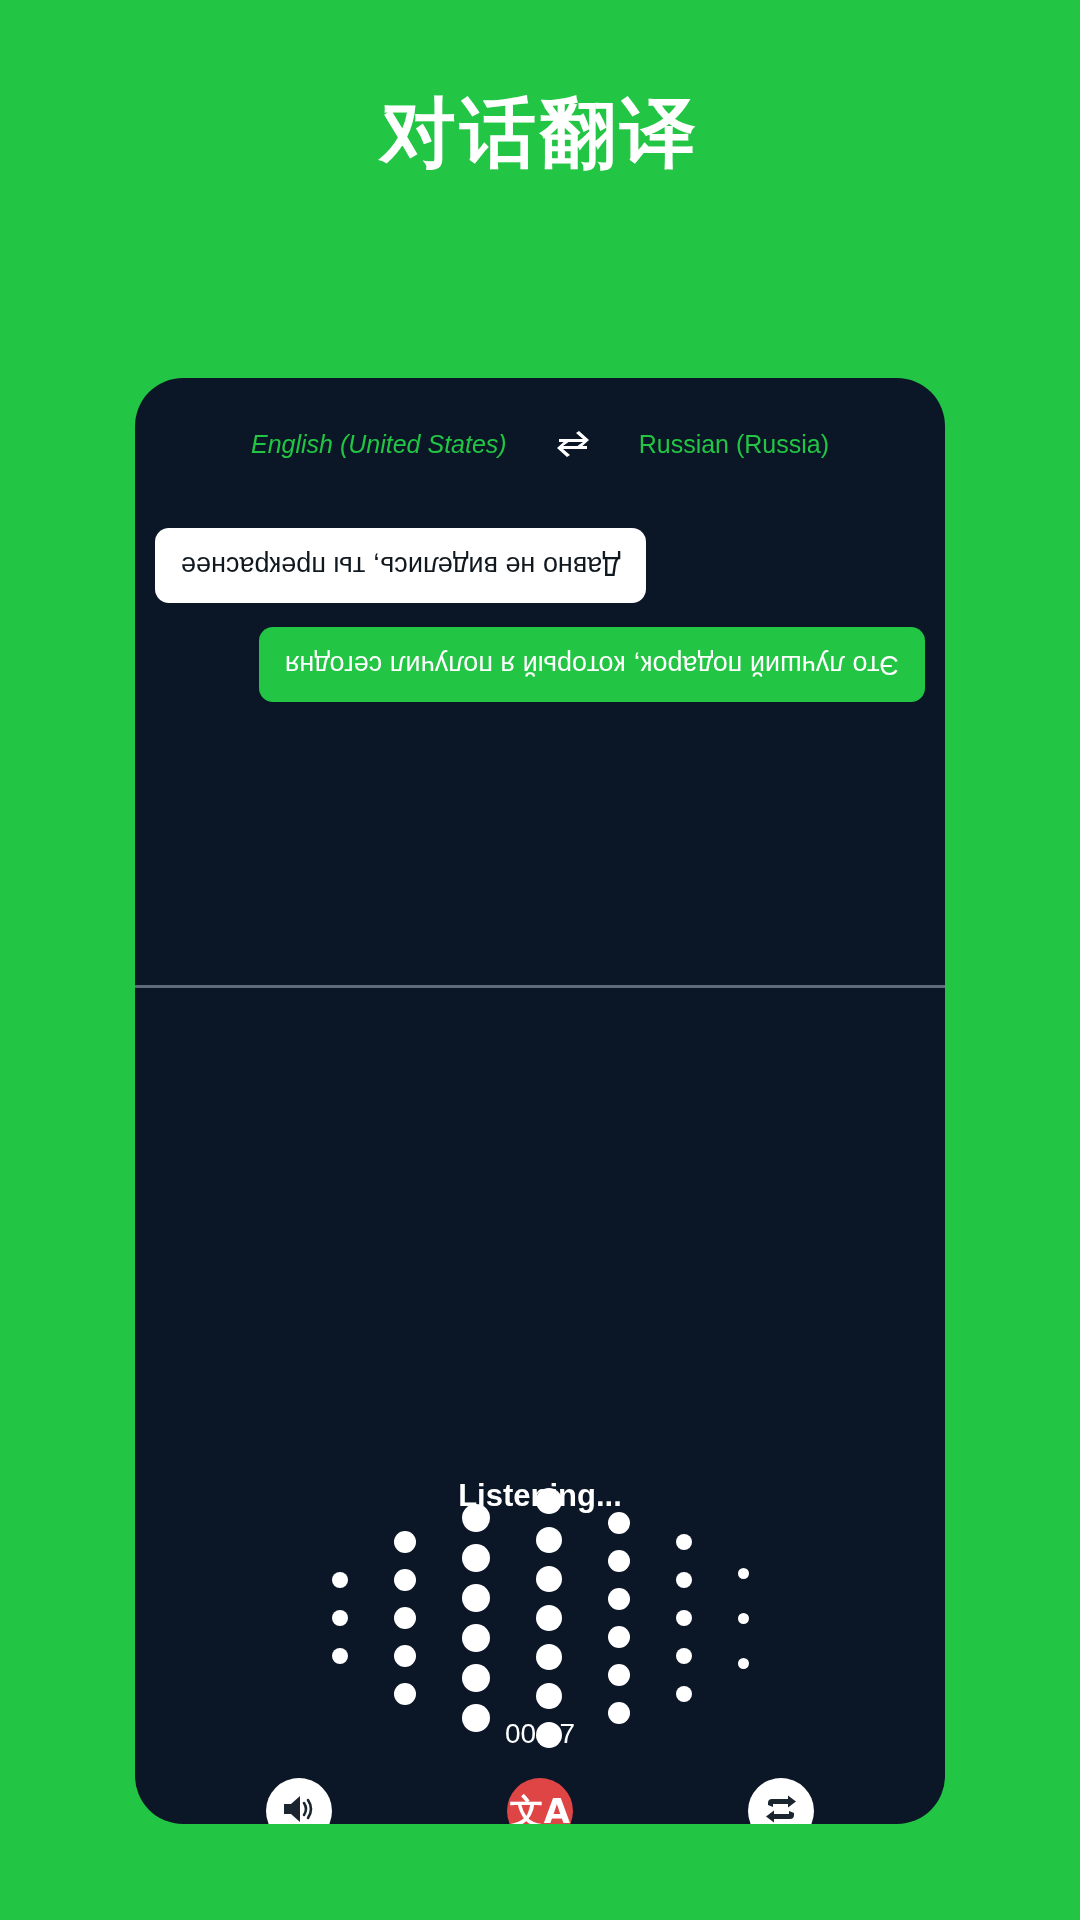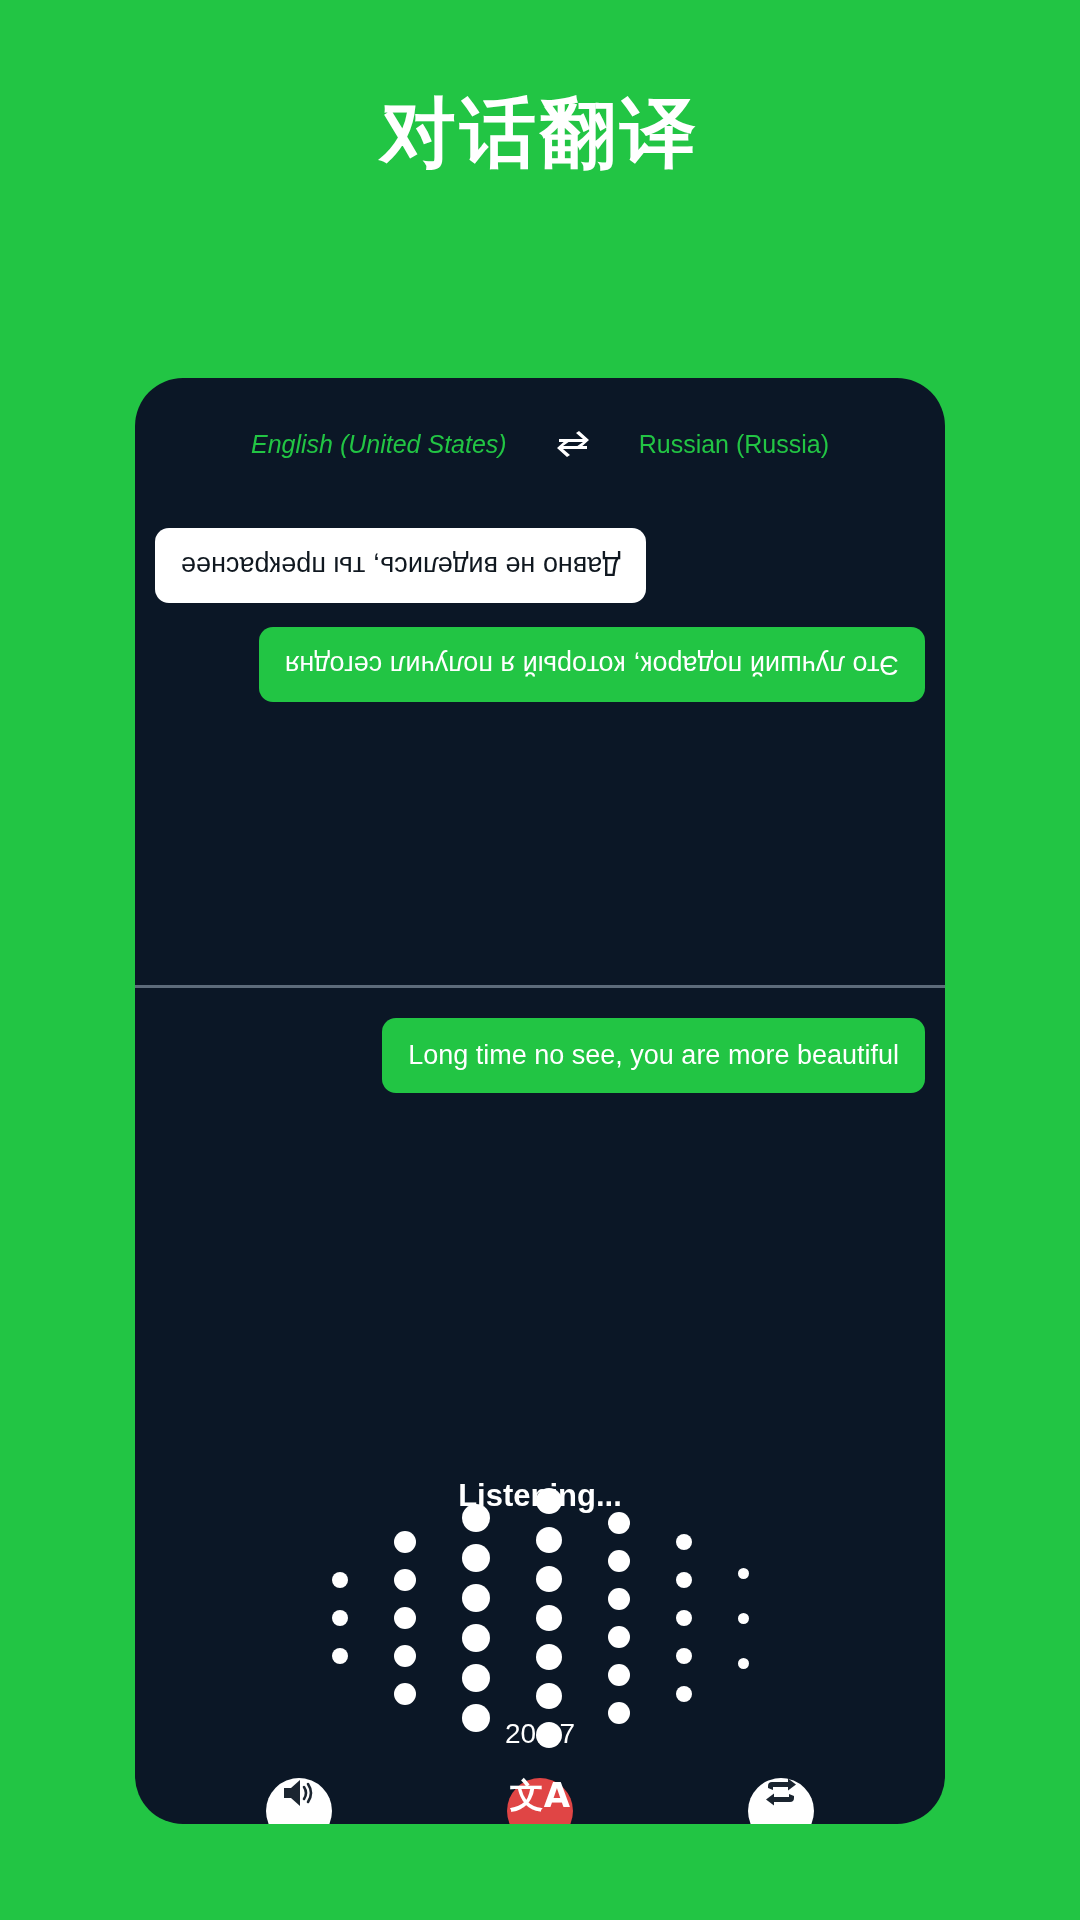--- a/index.html
+++ b/index.html
@@ -179,20 +179,21 @@
     display: flex;
     flex-direction: column;
     align-items: center;
     width: 200px;
   }
   .control-circle {
     width: 66px;
     height: 66px;
     border-radius: 50%;
     display: flex;
+    align-items: center;
     justify-content: center;
   }
   .control-circle.light { background: #ffffff; }
   .control-circle.danger { background: #e04545; }
   .quit-glyph {
     color: #ffffff;
     font-size: 34px;
     font-weight: 700;
     line-height: 1;
     font-family: "DejaVu Sans", sans-serif;
@@ -221,23 +222,20 @@
       <div class="bubble accent">Это лучший подарок, который я получил сегодня</div>
     </div>
     <div class="bubble-row right">
       <div class="bubble plain">Давно не виделись, ты прекраснее</div>
     </div>
   </div>
 
   <div class="divider"></div>
 
   <div class="conv-bottom">
-    <div class="bubble-row right">
-      <div class="bubble accent">Long time no see, you are more beautiful</div>
-    </div>
   </div>
 
   <div class="listening-label">Listening...</div>
 
   <div class="waveform">
       <div class="wave-col" style="gap: 22px;">
         <div class="wave-dot" style="width: 16px; height: 16px; background: rgb(255, 255, 255);"></div>
         <div class="wave-dot" style="width: 16px; height: 16px; background: rgb(255, 255, 255);"></div>
         <div class="wave-dot" style="width: 16px; height: 16px; background: rgb(255, 255, 255);"></div>
       </div>
@@ -280,21 +278,21 @@
         <div class="wave-dot" style="width: 16px; height: 16px; background: rgb(255, 255, 255);"></div>
         <div class="wave-dot" style="width: 16px; height: 16px; background: rgb(255, 255, 255);"></div>
       </div>
       <div class="wave-col" style="gap: 34px;">
         <div class="wave-dot" style="width: 11px; height: 11px; background: rgb(255, 255, 255);"></div>
         <div class="wave-dot" style="width: 11px; height: 11px; background: rgb(255, 255, 255);"></div>
         <div class="wave-dot" style="width: 11px; height: 11px; background: rgb(255, 255, 255);"></div>
       </div>
     </div>
 
-  <div class="timer">20:17</div>
+  <div class="timer">00:17</div>
 
   <div class="controls">
 
     <div class="control">
       <div class="control-circle light">
         <span>
           <svg width="34" height="30" viewBox="0 0 34 30" aria-hidden="true">
             <path d="M2 10 H9 L18 2 V28 L9 20 H2 Z" fill="#1b2530"></path>
             <path d="M22 9 Q26 15 22 21" stroke="#1b2530" stroke-width="2.6" fill="none" stroke-linecap="round"></path>
             <path d="M26 6 Q32 15 26 24" stroke="#1b2530" stroke-width="2.6" fill="none" stroke-linecap="round"></path>

